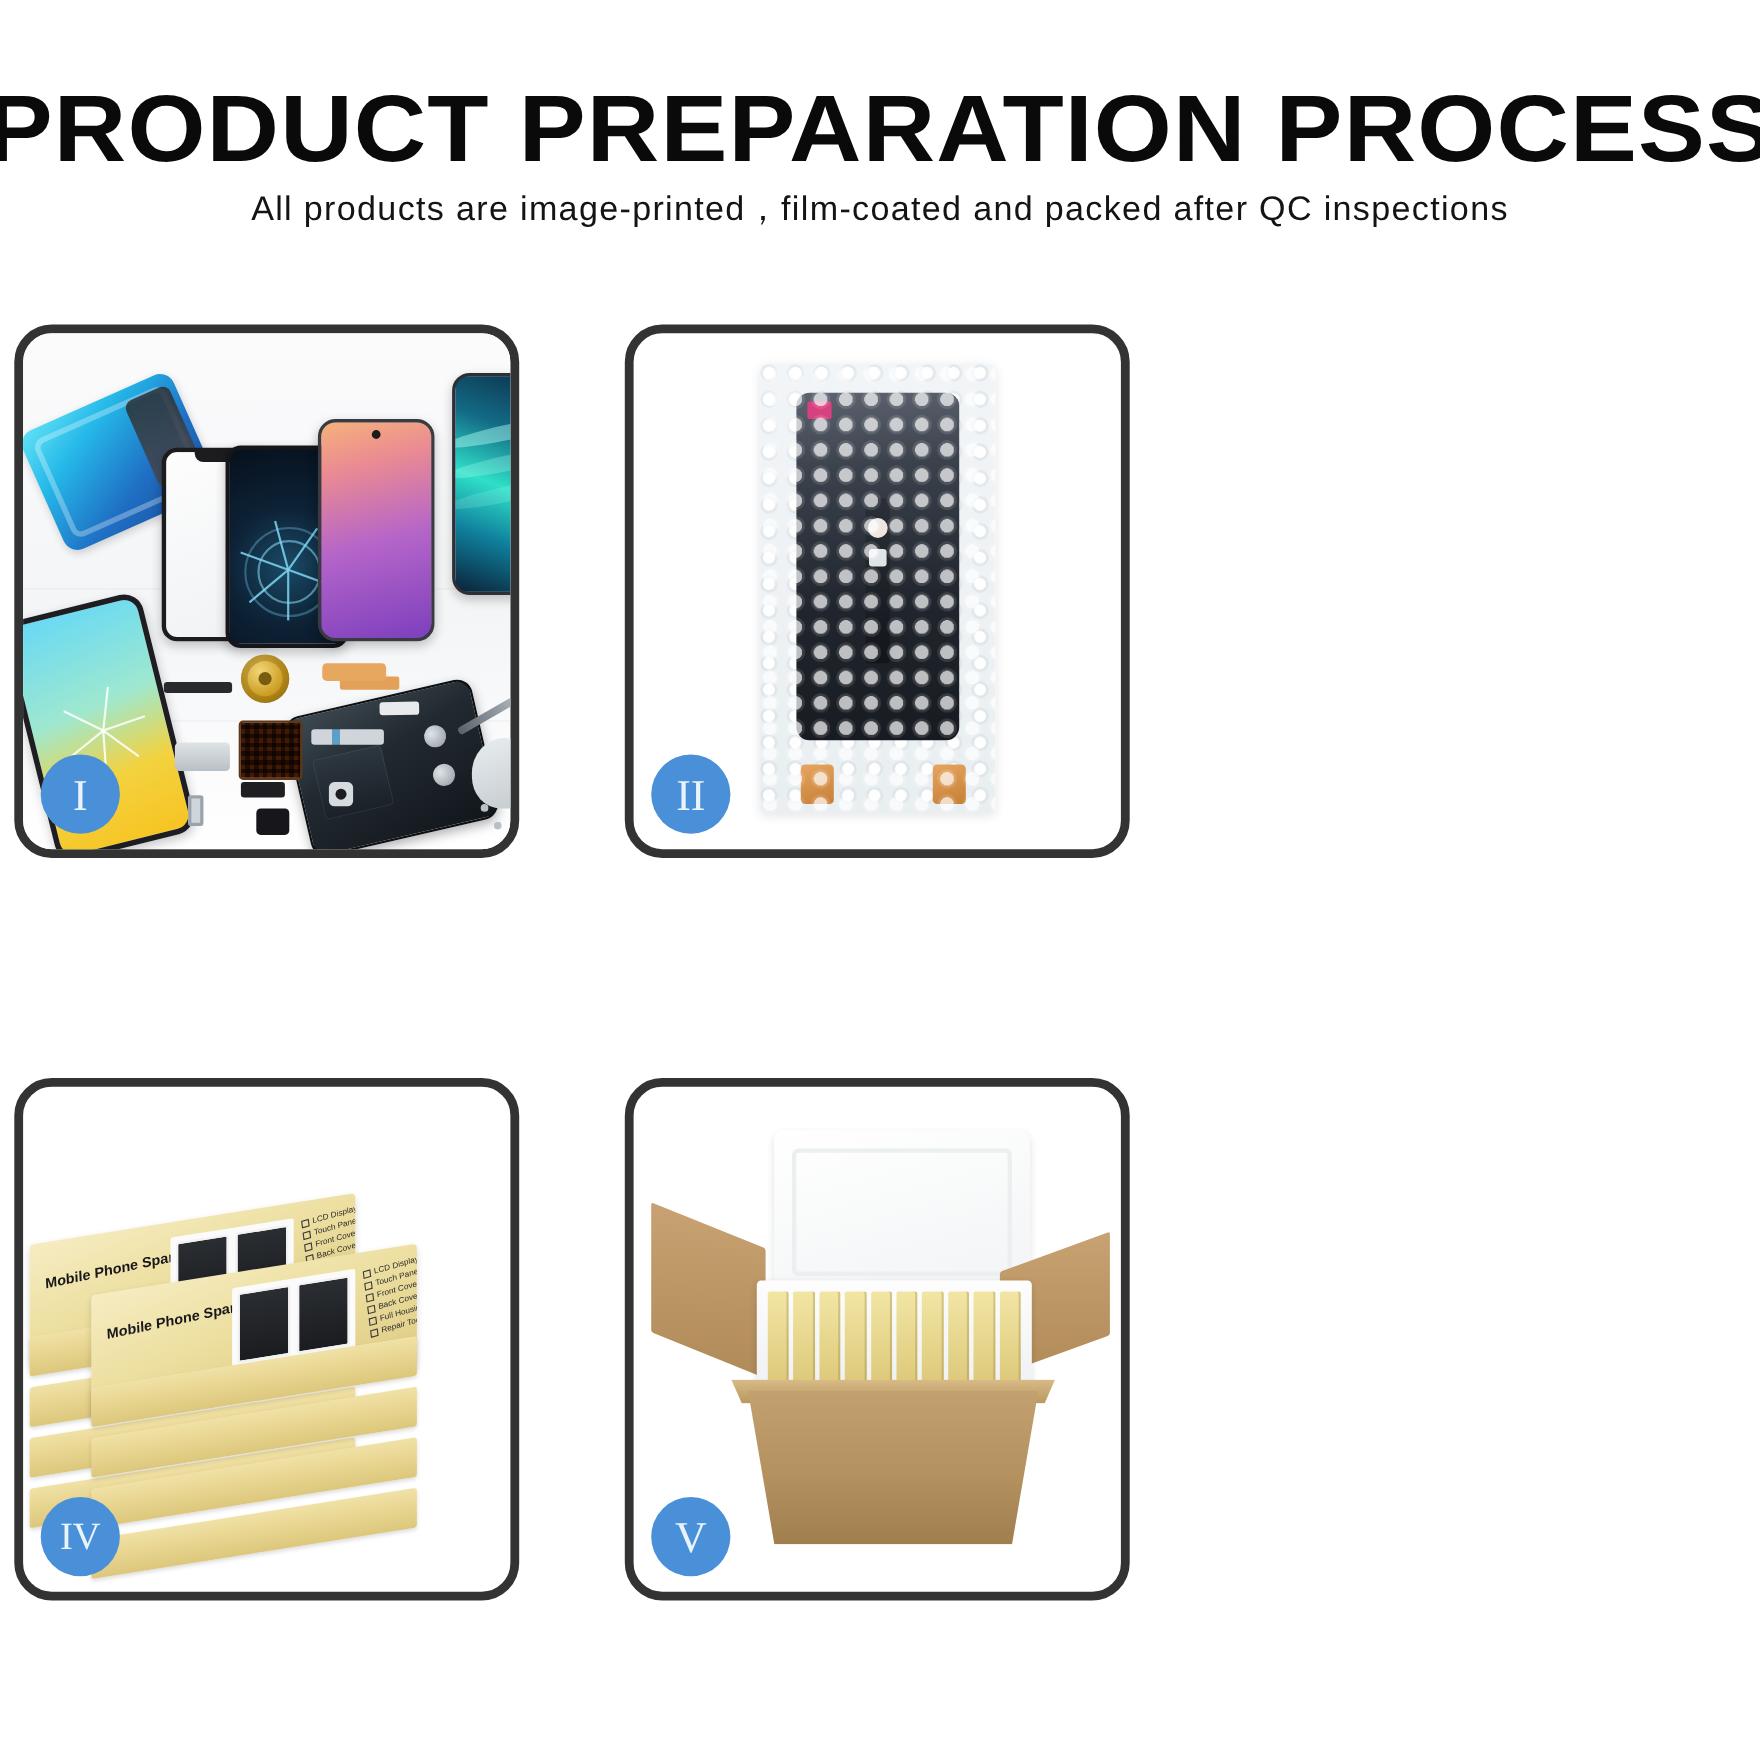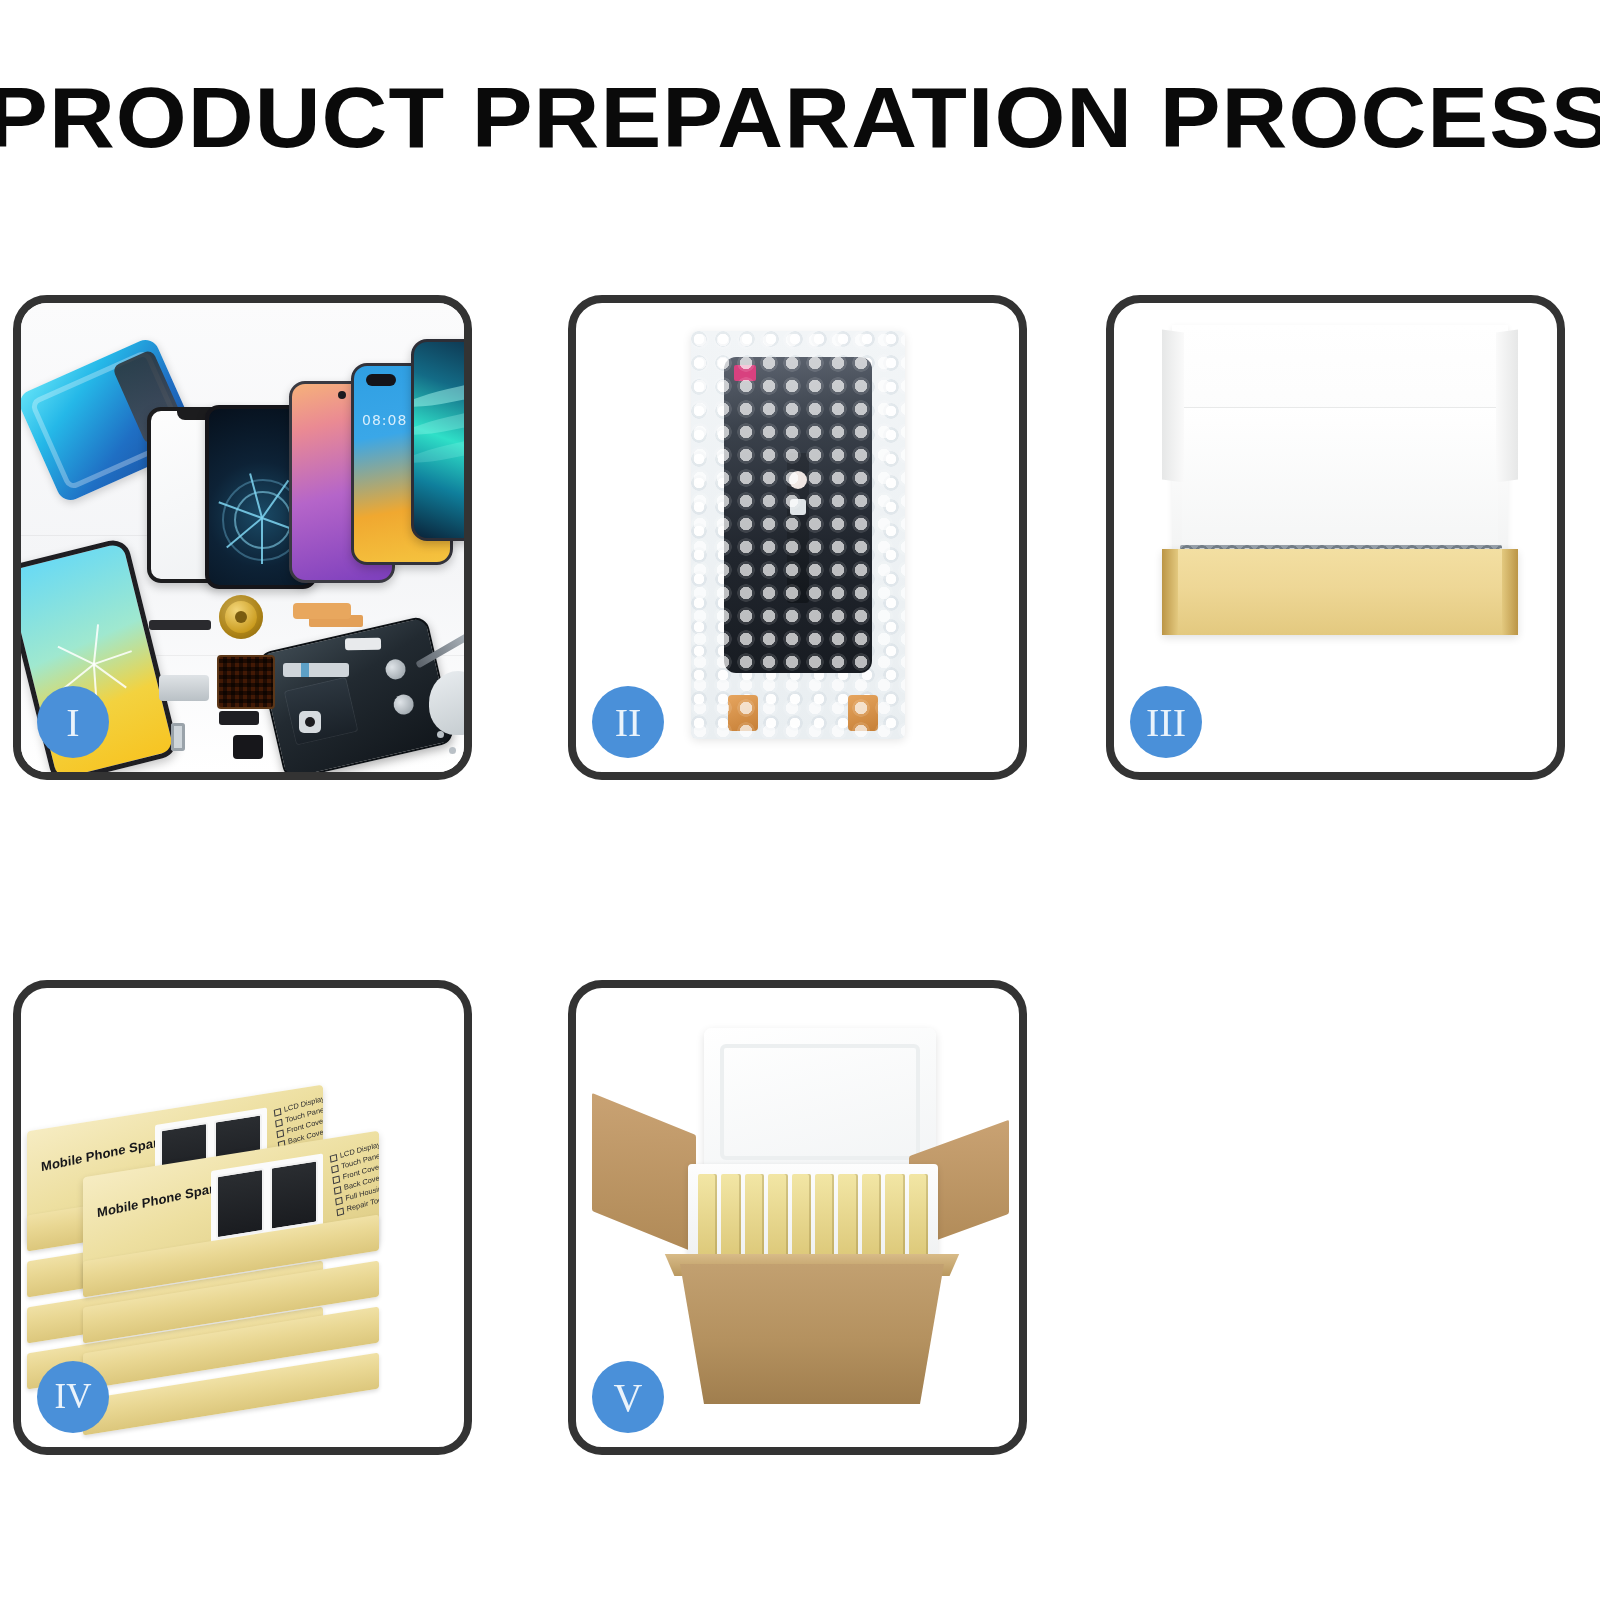--- a/index.html
+++ b/index.html
@@ -335,20 +335,21 @@
     position:absolute;left:40px;top:58px;width:356px;height:330px;
     background:radial-gradient(ellipse at 50% 50%, rgba(190,215,235,.30), rgba(255,255,255,0) 70%);
     filter:blur(2px);
   }
 </style>
 </head>
 <body>
 
 <div id="header">
   <div id="page-title">PRODUCT PREPARATION PROCESS</div>
+  <div id="page-subtitle">All products are image-printed，film-coated and packed after QC inspections</div>
 </div>
 
 <div id="grid">
 
   <div class="panel" style="left:13px;top:295px;width:459px;height:485px;">
     <div class="stage p1">
       <div class="p1bg"></div>
       <div class="hline" style="top:232px;"></div>
       <div class="hline" style="top:352px;"></div>
 
@@ -366,24 +367,20 @@
         <div class="crk" style="transform:rotate(110deg)"></div>
         <div class="crk" style="transform:rotate(165deg)"></div>
         <div class="crk" style="transform:rotate(215deg)"></div>
         <div class="crk" style="transform:rotate(290deg)"></div>
       </div>
 
       <div class="phone purple">
         <div class="cam"></div>
       </div>
 
-      <div class="phone blue">
-        <div class="dualcam"></div>
-        <div class="time">08:08</div>
-      </div>
 
       <div class="phone teal">
         <div class="wave" style="top:44px;transform:rotate(-12deg)"></div>
         <div class="wave" style="top:72px;transform:rotate(-12deg);opacity:.6"></div>
         <div class="wave" style="top:100px;transform:rotate(-12deg);opacity:.4"></div>
       </div>
 
       <div class="phone broken">
         <div class="shatter" style="transform:rotate(10deg)"></div>
         <div class="shatter" style="transform:rotate(65deg)"></div>
@@ -426,34 +423,20 @@
       <div class="lcddot"></div>
       <div class="lcdchip"></div>
       <div class="tape" style="left:158px;top:62px;"></div>
       <div class="goldflex" style="left:152px;top:392px;"></div>
       <div class="goldflex" style="left:272px;top:392px;"></div>
       <div class="bubbleoverlay"></div>
     </div>
     <div class="badge">II</div>
   </div>
 
-  <div class="panel" style="left:1106px;top:295px;width:459px;height:485px;">
-    <div class="stage">
-      <div class="box3lid">
-        <div class="flapL"></div>
-          <div class="flapR"></div>
-      </div>
-      <div class="box3wrap"></div>
-      <div class="box3body">
-        <div class="edgeL"></div>
-          <div class="edgeR"></div>
-      </div>
-    </div>
-    <div class="badge">III</div>
-  </div>
 
   <div class="panel" style="left:13px;top:980px;width:459px;height:475px;">
     <div class="stage">
       <div class="stackwrap">
 
         <div class="sboxtop" style="left:0px;top:76px;">
           <div class="boxlabel">Mobile Phone Spare Parts</div>
           <div class="boxshots">
               <i></i>
               <i></i>

